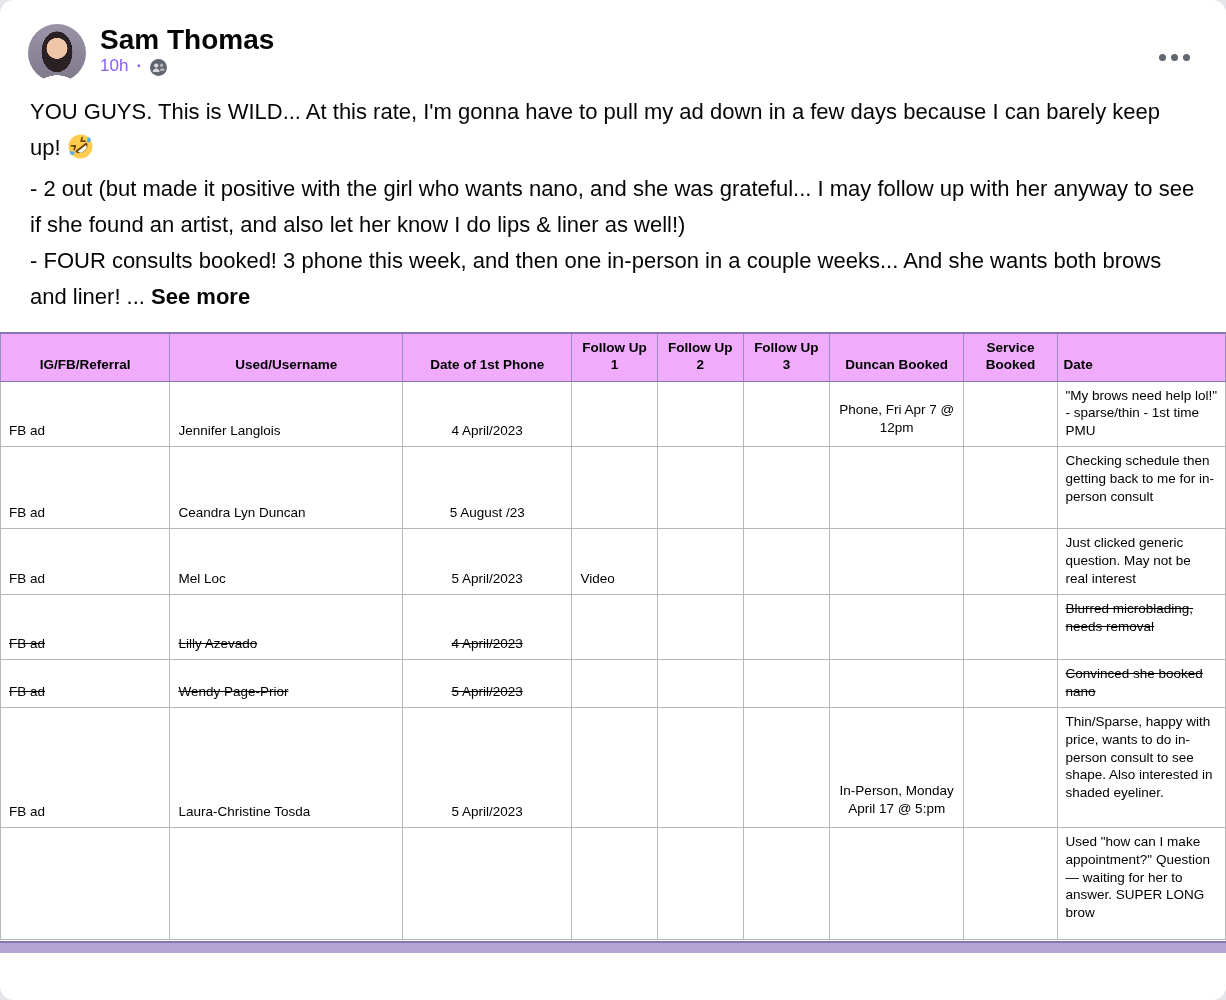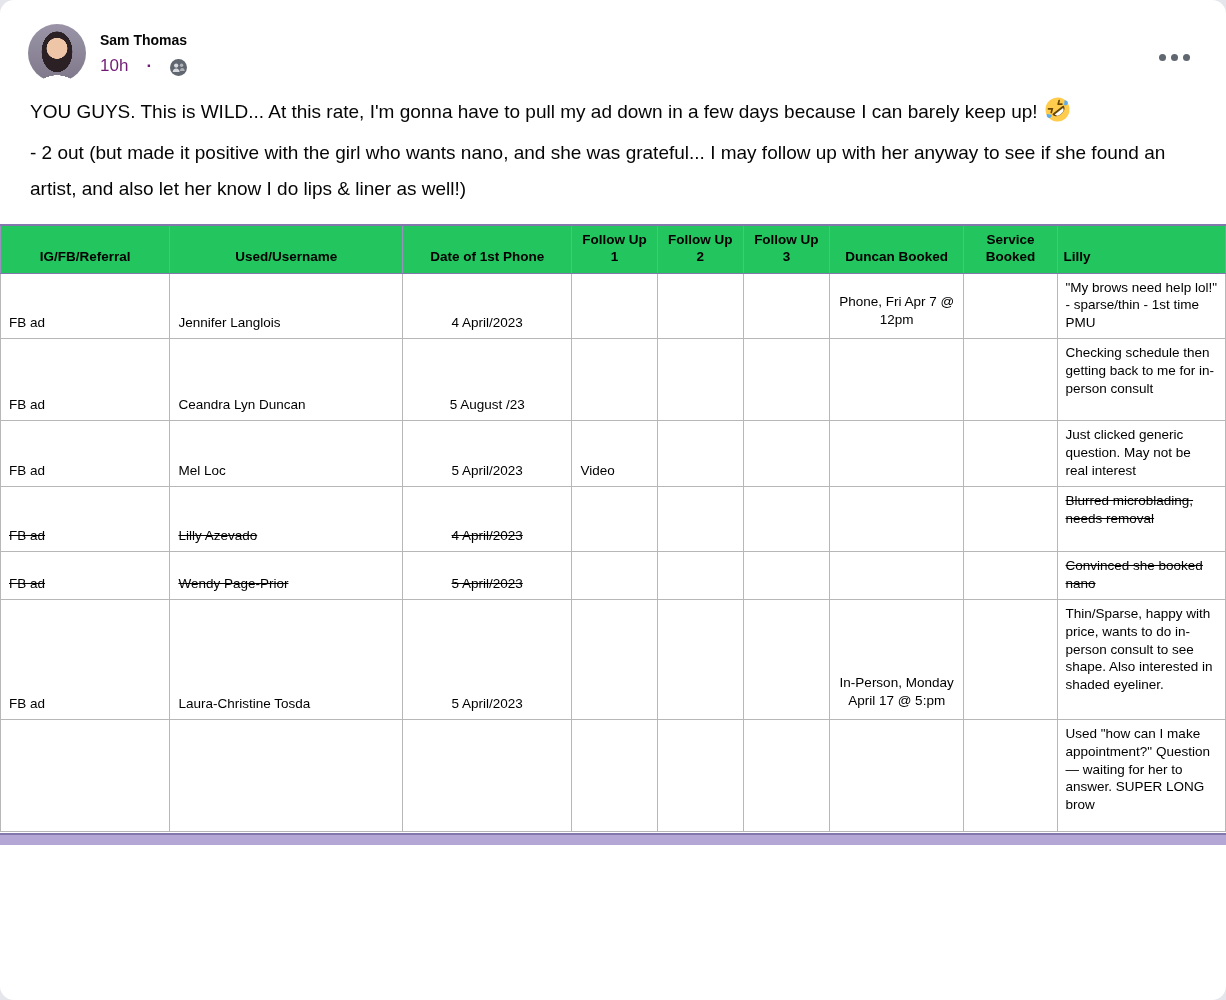--- a/index.html
+++ b/index.html
@@ -12,37 +12,37 @@
   .post-header { display:flex; align-items:flex-start; padding:24px 30px 0 28px; }
   .avatar {
     width:58px; height:58px; border-radius:50%; flex:0 0 58px; cursor:pointer;
     background:
       radial-gradient(ellipse 46% 24% at 50% 103%, #ffffff 0 60%, rgba(255,255,255,0) 61%),
       radial-gradient(circle at 50% 42%, #eec6a7 0 23%, rgba(0,0,0,0) 24%),
       radial-gradient(ellipse 44% 58% at 50% 48%, #2b2024 0 60%, rgba(0,0,0,0) 61%),
       linear-gradient(#9b94a8, #7e7889);
   }
   .header-text { margin-left:14px; padding-top:3px; }
-  .author { font-size:14px; font-weight:700; color:#050505; line-height:26px; cursor:pointer; }
-  .meta { display:flex; align-items:center; gap:18px; margin-top:3px; color:#701a75; font-size:17px; }
+  .author { font-size:28px; font-weight:700; color:#050505; line-height:26px; cursor:pointer; }
+  .meta { display:flex; align-items:center; gap:8px; margin-top:3px; color:#8b5cf6; font-size:17px; }
   .meta .sep { font-weight:700; }
   .privacy-icon { display:inline-flex; margin-top:2px; }
   .options-btn { position:absolute; right:30px; top:48px; display:flex; gap:5px; cursor:pointer; padding:6px; }
   .options-btn i { width:7px; height:7px; border-radius:50%; background:#606770; }
   
-  .post-body { padding:12px 30px 0 30px; font-size:19px; color:#050505; }
+  .post-body { padding:12px 30px 0 30px; font-size:22px; color:#050505; }
   .post-body p { line-height:36px; }
   .emoji-rofl { display:inline-block; vertical-align:-5px; margin-left:6px; }
   .see-more { font-weight:700; cursor:pointer; }
   
   .sheet { margin-top:17px; cursor:pointer; }
   table { border-collapse:collapse; table-layout:fixed; width:100%; font-size:13.5px; color:#000; }
   thead tr { height:48px; }
   th {
-    background:#22c55e; border:1px solid #9a90bd; border-top:2px solid #8377ae;
+    background:#f0abfc; border:1px solid #9a90bd; border-top:2px solid #8377ae;
     border-bottom:1px solid #8377ae;
     font-weight:700; vertical-align:bottom; text-align:center;
     padding:3px 6px 7px; line-height:1.25;
   }
   th.c8 { text-align:left; }
   td {
     border:1px solid #b7b7b7; vertical-align:bottom; text-align:left;
     padding:3px 8px 6px; line-height:1.32; overflow:hidden;
   }
   td.c2 { text-align:center; }
@@ -87,20 +87,21 @@
   <div class="post-body">
     <p><span>YOU GUYS. This is WILD... At this rate, I'm gonna have to pull my ad down in a few days because I can barely keep up!</span><span class="emoji-rofl"><svg width="27" height="27" viewBox="0 0 36 36" style="transform:rotate(-38deg)">
         <circle cx="18" cy="18" r="16" fill="#ffcc4d"></circle>
         <path d="M8.5 20c1.5 8 17.5 8 19 0 .2-1-.8-1.5-2-1.5h-15c-1.2 0-2.2.5-2 1.5z" fill="#664500"></path>
         <path d="M11 21h14c-.5 3-2 4.5-7 4.5s-6.5-1.5-7-4.5z" fill="#fff"></path>
         <path d="M9 10l4 3-4 3M23 13l4-3m-4 3l4 3" stroke="#664500" stroke-width="2.2" fill="none" stroke-linecap="round"></path>
         <path d="M3 14c-2 1.5-2.8 4.3-1 6 1.8 1.7 4.5 1 5.5-1.2z" fill="#5dadec"></path>
         <path d="M33 14c2 1.5 2.8 4.3 1 6-1.8 1.7-4.5 1-5.5-1.2z" fill="#5dadec"></path>
       </svg></span></p>
     <p>- 2 out (but made it positive with the girl who wants nano, and she was grateful... I may follow up with her anyway to see if she found an artist, and also let her know I do lips &amp; liner as well!)</p>
+    <p><span>- FOUR consults booked! 3 phone this week, and then one in-person in a couple weeks... And she wants both brows and liner! ...</span> <span class="see-more">See more</span></p>
   </div>
 
   <div class="sheet">
     <table>
       <colgroup>
         <col style="width:169px">
           <col style="width:232px">
           <col style="width:169px">
         <col style="width:85px">
           <col style="width:86px">
@@ -112,21 +113,21 @@
       <thead>
         <tr>
           <th class="c0">IG/FB/Referral</th>
           <th class="c1">Used/Username</th>
           <th class="c2">Date of 1st Phone</th>
           <th class="c3">Follow Up 1</th>
           <th class="c4">Follow Up 2</th>
           <th class="c5">Follow Up 3</th>
           <th class="c6">Duncan Booked</th>
           <th class="c7">Service Booked</th>
-          <th class="c8">Lilly</th>
+          <th class="c8">Date</th>
         </tr>
       </thead>
       <tbody>
         <tr class="r0">
           <td class="c0">FB ad</td>
           <td class="c1">Jennifer Langlois</td>
           <td class="c2">4 April/2023</td>
           <td class="c3"></td>
           <td class="c4"></td>
           <td class="c5"></td>

